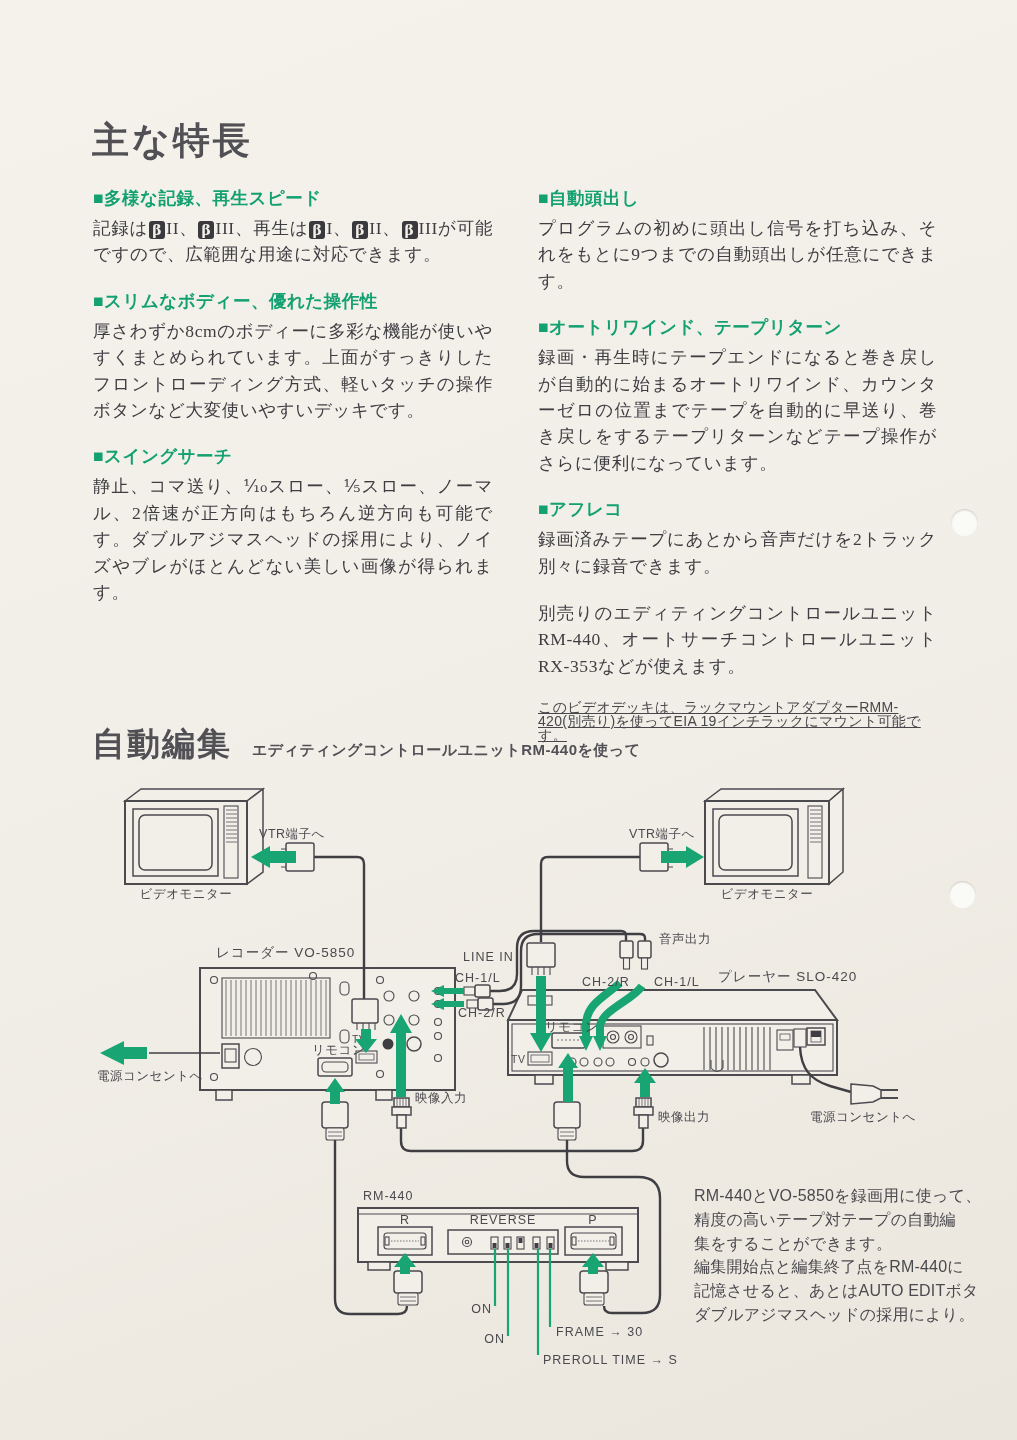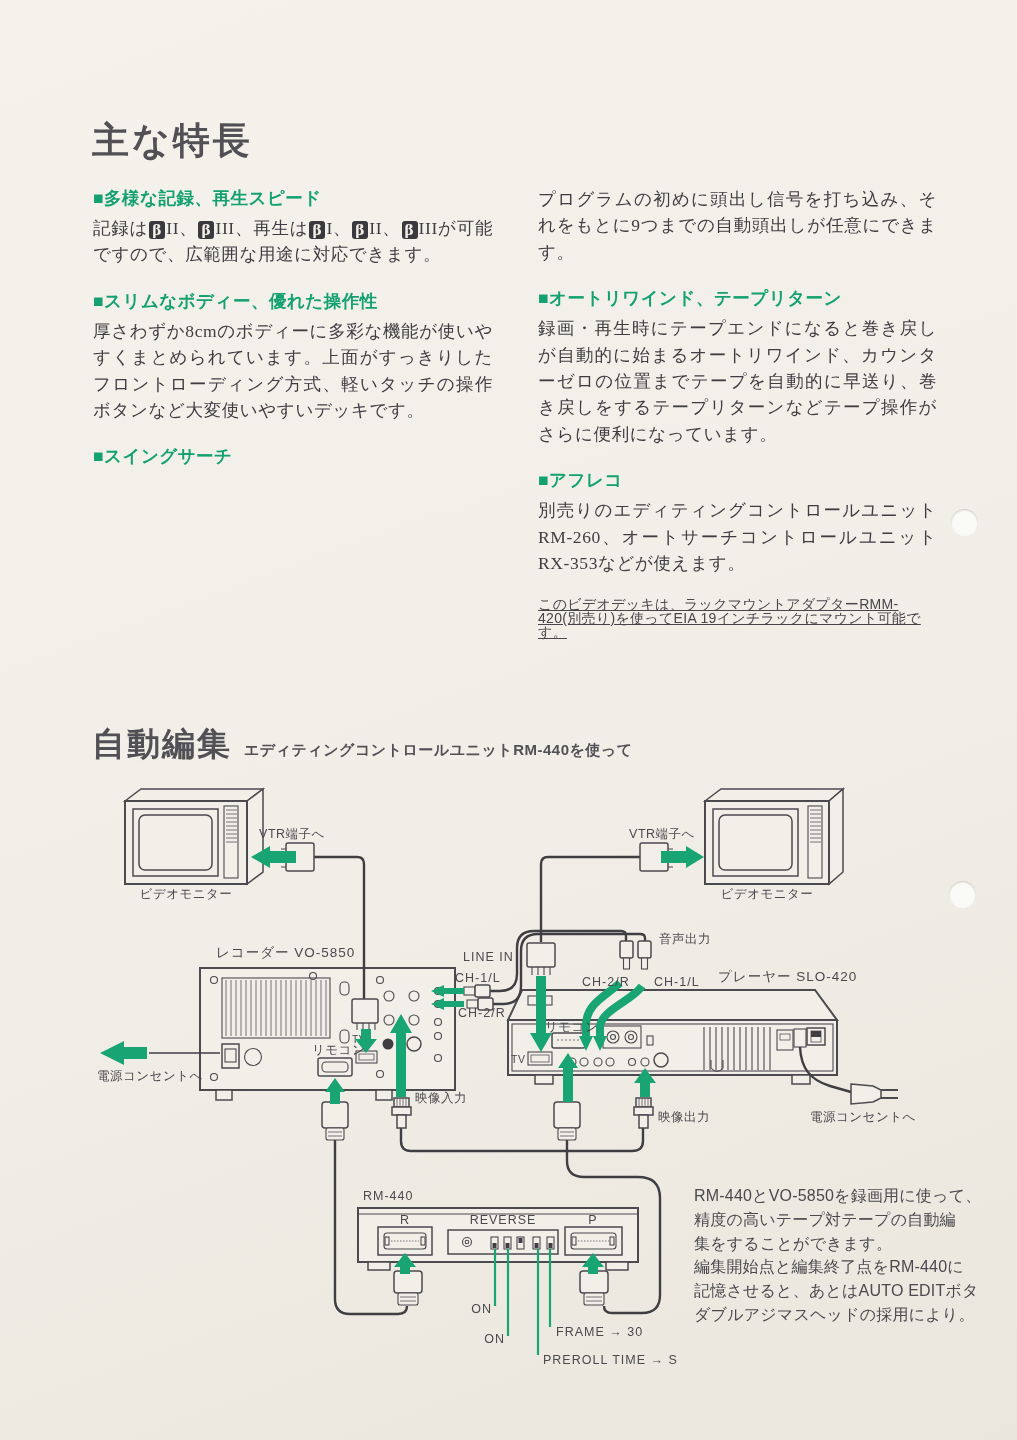--- a/index.html
+++ b/index.html
@@ -13,21 +13,21 @@
   .col-right{left:538px;width:399px;}
   .feature h3{color:#14a171;font-size:17.5px;line-height:24px;margin:0 0 5px;
         font-weight:bold;letter-spacing:.5px;}
   .feature p{font-family:"Liberation Serif","DejaVu Serif",serif;color:#3e3d42;
         font-size:17.5px;line-height:26.4px;letter-spacing:.6px;margin:0 0 21px;text-align:justify;}
   .note{font-size:14px;line-height:14px;color:#47464b;letter-spacing:.3px;margin-top:2px;text-decoration:underline;}
   .beta{display:inline-block;width:16px;height:18px;border-radius:3px;background:#3a393e;
         color:#f2efe8;font-size:14px;line-height:18px;text-align:center;font-weight:bold;
         margin:0 1px;vertical-align:-1px;font-family:"DejaVu Serif",serif;}
   .section2-header{position:absolute;left:92px;top:722px;display:flex;align-items:baseline;
-        gap:12px;color:#515055;}
+        gap:20px;color:#515055;}
   .s2-title{font-size:33px;font-weight:bold;letter-spacing:2px;}
   .s2-sub{font-size:15px;font-weight:bold;letter-spacing:.5px;}
   .caption{position:absolute;left:694px;top:1184px;width:216px;font-size:16px;
         line-height:23.8px;color:#4a494e;letter-spacing:.2px;}
   .caption div{white-space:nowrap;}
   .hole{position:absolute;width:27px;height:27px;border-radius:50%;background:#fafaf7;
         box-shadow:inset 0 1px 2px rgba(120,110,90,.35), inset 0 -1px 1px rgba(255,255,255,.85);}
   .hole1{left:951px;top:509px;}
   .hole2{left:949px;top:881px;}
   svg.diagram{position:absolute;left:0;top:0;}
@@ -63,36 +63,39 @@
     <section class="feature">
       <h3>■多様な記録、再生スピード</h3>
       <p>記録は<span class="beta">β</span>II、<span class="beta">β</span>III、再生は<span class="beta">β</span>I、<span class="beta">β</span>II、<span class="beta">β</span>IIIが可能ですので、広範囲な用途に対応できます。</p>
     </section>
     <section class="feature">
       <h3>■スリムなボディー、優れた操作性</h3>
       <p>厚さわずか8cmのボディーに多彩な機能が使いやすくまとめられています。上面がすっきりしたフロントローディング方式、軽いタッチの操作ボタンなど大変使いやすいデッキです。</p>
     </section>
     <section class="feature">
       <h3>■スイングサーチ</h3>
+      <p>静止、コマ送り、⅒スロー、⅕スロー、ノーマル、2倍速が正方向はもちろん逆方向も可能です。ダブルアジマスヘッドの採用により、ノイズやブレがほとんどない美しい画像が得られます。</p>
     </section>
   </div>
 
   <div class="col col-right">
     <section class="feature">
+      <h3>■自動頭出し</h3>
       <p>プログラムの初めに頭出し信号を打ち込み、それをもとに9つまでの自動頭出しが任意にできます。</p>
     </section>
     <section class="feature">
       <h3>■オートリワインド、テープリターン</h3>
       <p>録画・再生時にテープエンドになると巻き戻しが自動的に始まるオートリワインド、カウンターゼロの位置までテープを自動的に早送り、巻き戻しをするテープリターンなどテープ操作がさらに便利になっています。</p>
     </section>
     <section class="feature">
       <h3>■アフレコ</h3>
-    </section>
-    <section class="feature">
-      <p>別売りのエディティングコントロールユニットRM-260、オートサーチコントロールユニットRX-353などが使えます。</p>
+      <p>録画済みテープにあとから音声だけを2トラック別々に録音できます。</p>
+    </section>
+    <section class="feature">
+      <p>別売りのエディティングコントロールユニットRM-440、オートサーチコントロールユニットRX-353などが使えます。</p>
     </section>
     <div class="note">このビデオデッキは、ラックマウントアダプターRMM-420(別売り)を使ってEIA 19インチラックにマウント可能です。</div>
   </div>
 
   <div class="section2-header">
     <span class="s2-title">自動編集</span>
     <span class="s2-sub">エディティングコントロールユニットRM-440を使って</span>
   </div>
 
   <svg class="diagram" width="1017" height="1440" viewBox="0 0 1017 1440">

